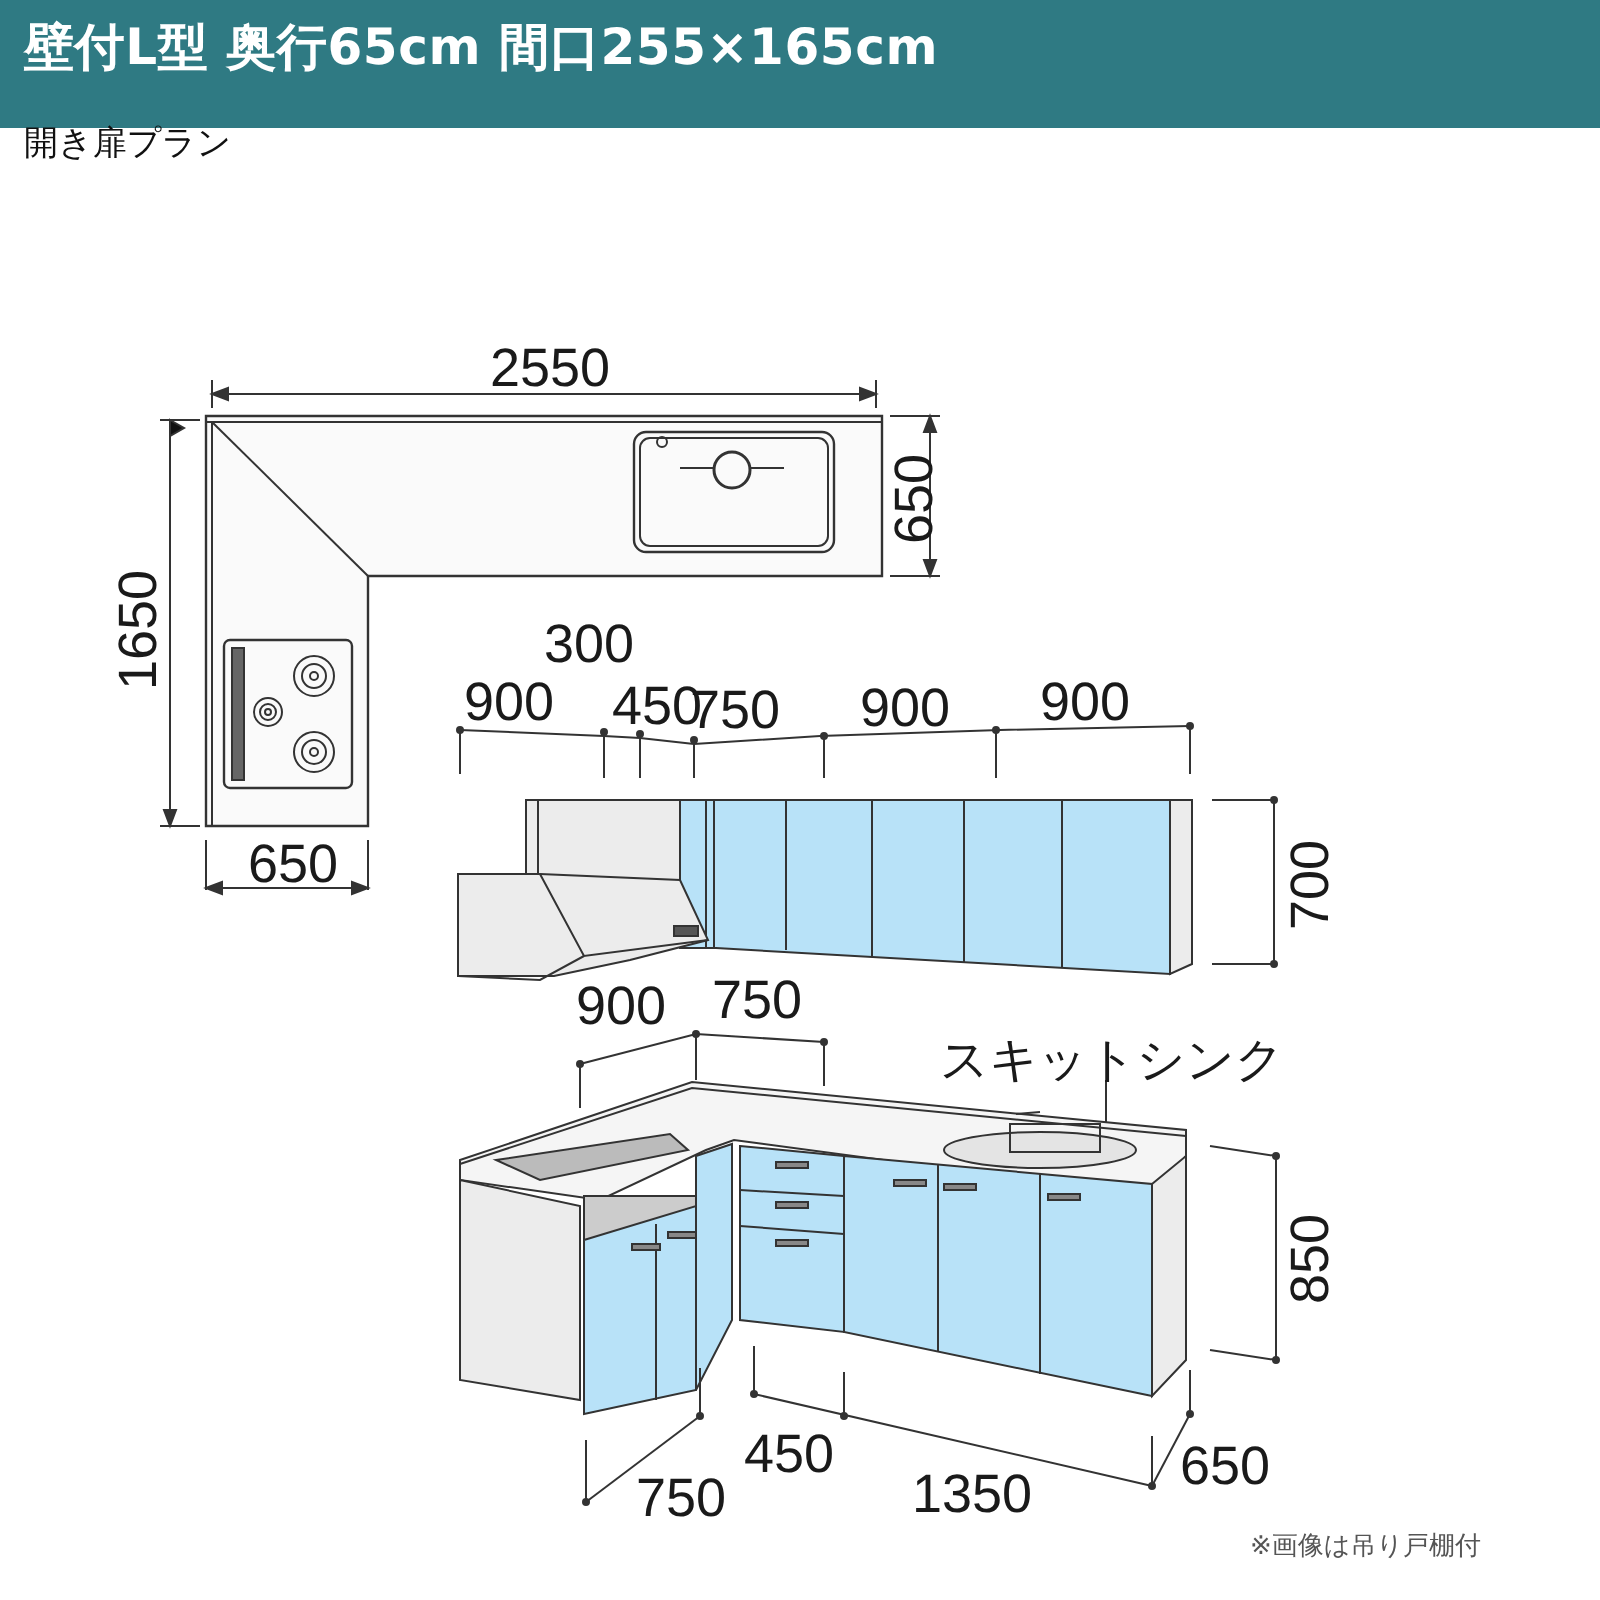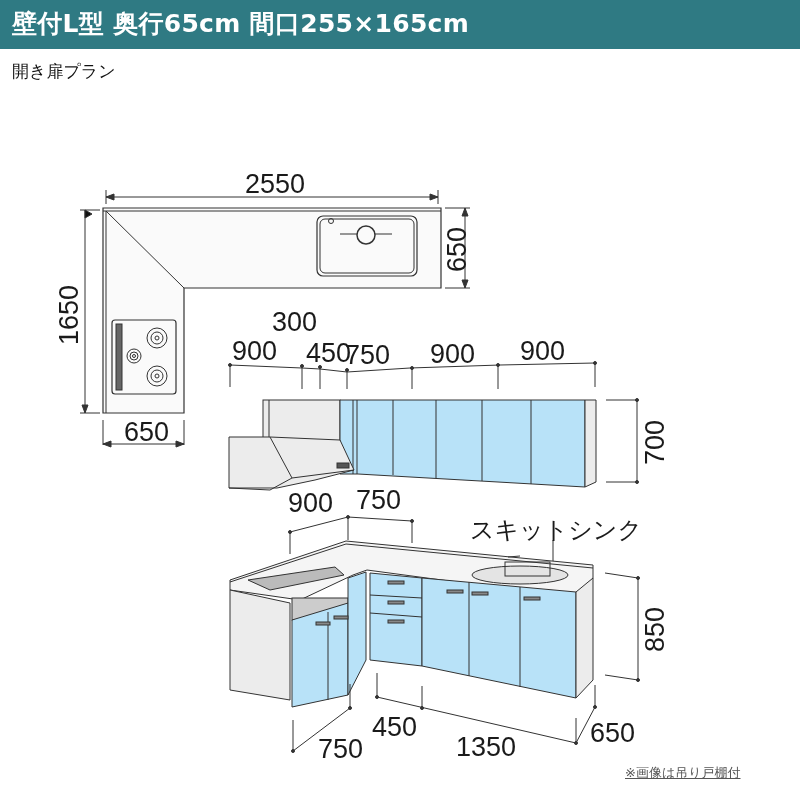--- a/index.html
+++ b/index.html
@@ -1,20 +1,20 @@
 <!DOCTYPE html>
 <html><head>
 <meta charset="utf-8">
 <style>
   html, body { margin:0; padding:0; background:#ffffff; }
   body { width:800px; height:800px; position:relative; overflow:hidden; font-family:"DejaVu Sans", sans-serif; }
-  .header { position:absolute; left:0; top:0; width:800px; height:49px; background:#2f7a83; }
+  .header { position:absolute; left:0; top:0; width:800px; height:64px; background:#2f7a83; }
   .header-title { position:absolute; left:12px; top:7px; color:#ffffff; font-size:25px; font-weight:bold; letter-spacing:0.3px; white-space:nowrap; }
   .subtitle { position:absolute; left:12px; top:60px; color:#111; font-size:17px; white-space:nowrap; }
-  .footnote { position:absolute; left:625px; top:764px; color:#555; font-size:13px; white-space:nowrap;text-decoration:underline; }
+  .footnote { position:absolute; left:625px; top:764px; color:#555; font-size:13px; white-space:nowrap; }
   svg { position:absolute; left:0; top:0; }
   .dim { font-family:"Liberation Sans", sans-serif; font-size:27px; fill:#1a1a1a; }
   .label { font-family:"DejaVu Sans", sans-serif; font-size:24px; fill:#1a1a1a; }
 </style>
 </head>
 <body>
 
 <div class="header">
   <div class="header-title">壁付L型 奥行65cm 間口255×165cm</div>
 </div>

